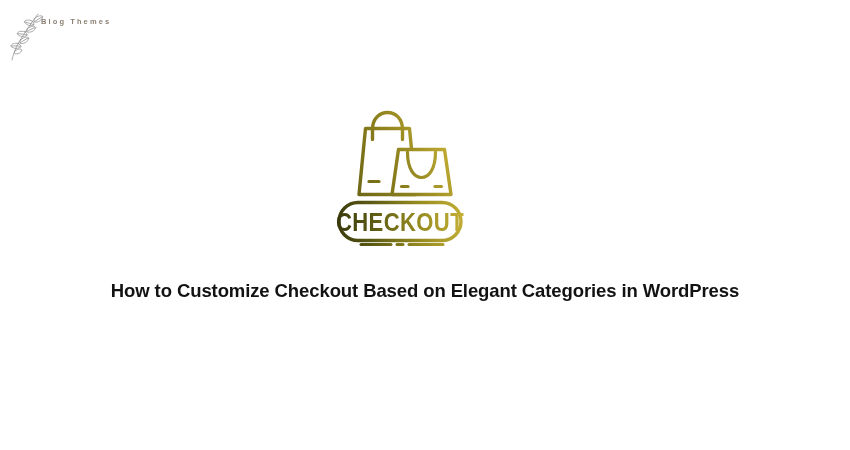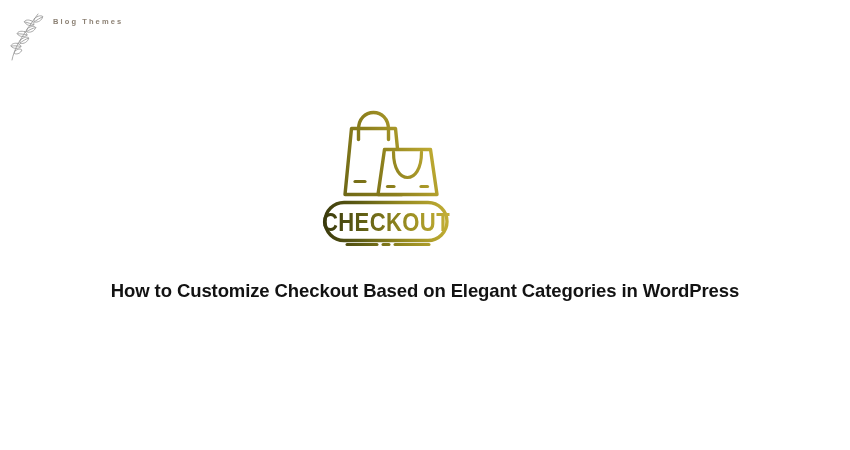--- a/index.html
+++ b/index.html
@@ -48,27 +48,27 @@
   }
   #brand-tagline {
     display: block;
     font-family: "Liberation Sans", sans-serif;
     font-size: 7.5px;
     line-height: 11px;
     font-weight: 700;
     color: #8c8174;
     letter-spacing: 2.1px;
     margin-top: 2px;
-    margin-left: 12px;
+    margin-left: 0;
   }
 
   
   #checkout-illustration {
     position: absolute;
-    left: 311px;
+    left: 325px;
     top: 96px;
     width: 150px;
     height: 150px;
   }
 
   
   #article-title {
     position: absolute;
     left: 0;
     top: 278px;

